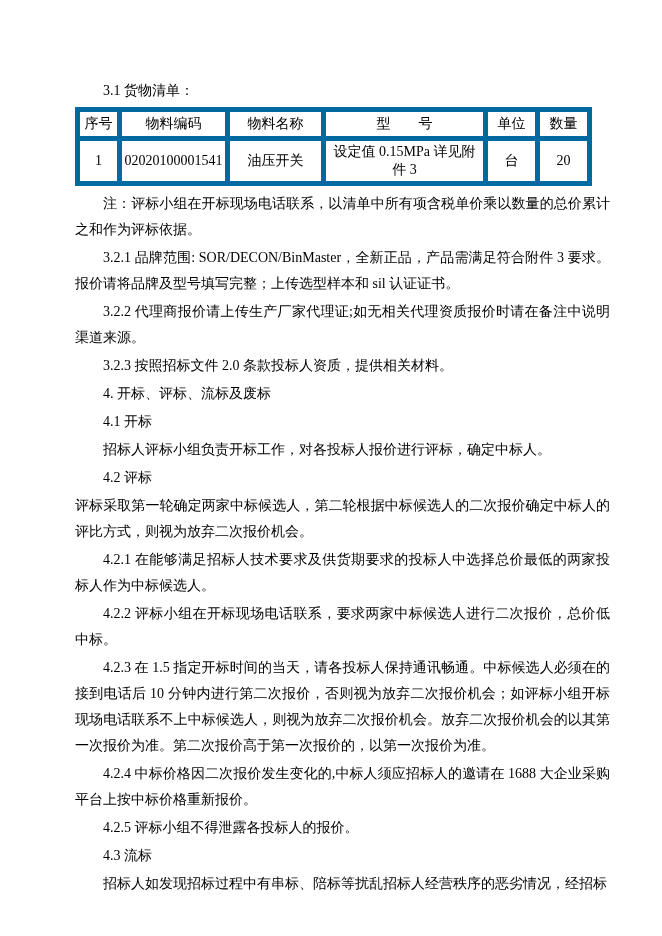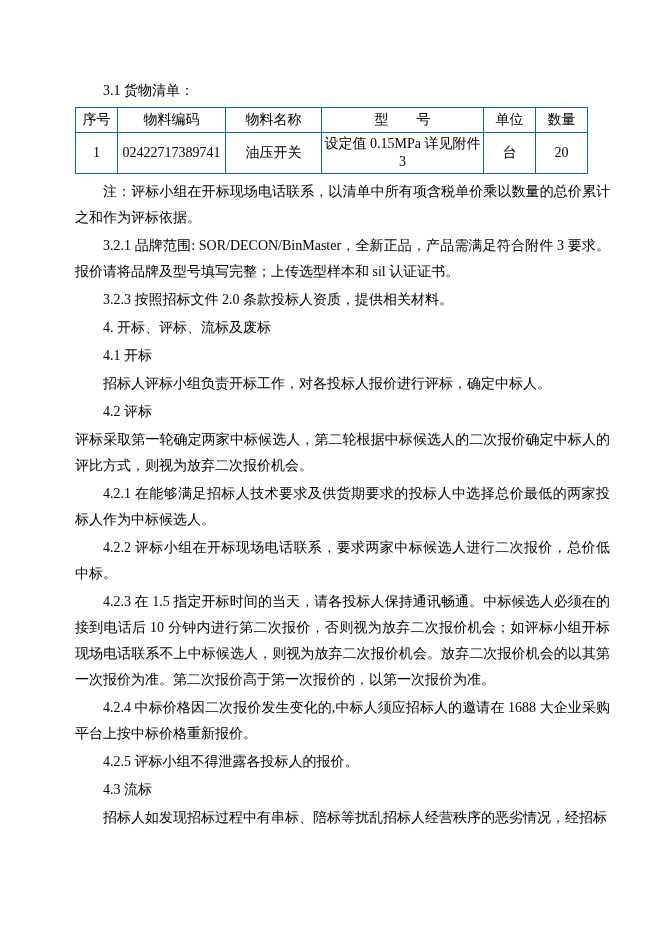--- a/index.html
+++ b/index.html
@@ -28,21 +28,21 @@
     text-indent: 2em;
   }
   table.goods {
     border-collapse: collapse;
     table-layout: fixed;
     width: 512px;
     margin: 3px 0 5px 0;
   }
   table.goods th,
   table.goods td {
-    border: 1px solid #0369a1;
+    border: 5px solid #0369a1;
     font-weight: normal;
     font-size: 14px;
     line-height: 18px;
     text-align: center;
     vertical-align: middle;
     padding: 2px 2px;
     overflow: hidden;
     white-space: pre-wrap;
     word-break: break-all;
   }
@@ -81,32 +81,33 @@
         <th>物料编码</th>
         <th>物料名称</th>
         <th>型　　号</th>
         <th>单位</th>
         <th>数量</th>
       </tr>
     </thead>
     <tbody>
       <tr>
         <td>1</td>
-        <td>02422717389741</td>
+        <td>02020100001541</td>
         <td>油压开关</td>
         <td class="model-cell">设定值 0.15MPa 详见附件 3</td>
         <td>台</td>
         <td>20</td>
       </tr>
     </tbody>
   </table>
 
   <p class="indent">注：评标小组在开标现场电话联系，以清单中所有项含税单价乘以数量的总价累计之和作为评标依据。</p>
 
   <p class="indent">3.2.1 品牌范围: SOR/DECON/BinMaster，全新正品，产品需满足符合附件 3 要求。报价请将品牌及型号填写完整；上传选型样本和 sil 认证证书。</p>
+  <p class="indent">3.2.2 代理商报价请上传生产厂家代理证;如无相关代理资质报价时请在备注中说明渠道来源。</p>
   <p class="indent">3.2.3 按照招标文件 2.0 条款投标人资质，提供相关材料。</p>
 
   <p class="indent">4. 开标、评标、流标及废标</p>
 
   <p class="indent">4.1 开标</p>
   <p class="indent">招标人评标小组负责开标工作，对各投标人报价进行评标，确定中标人。</p>
 
   <p class="indent">4.2 评标</p>
   <p>评标采取第一轮确定两家中标候选人，第二轮根据中标候选人的二次报价确定中标人的评比方式，则视为放弃二次报价机会。</p>
 

